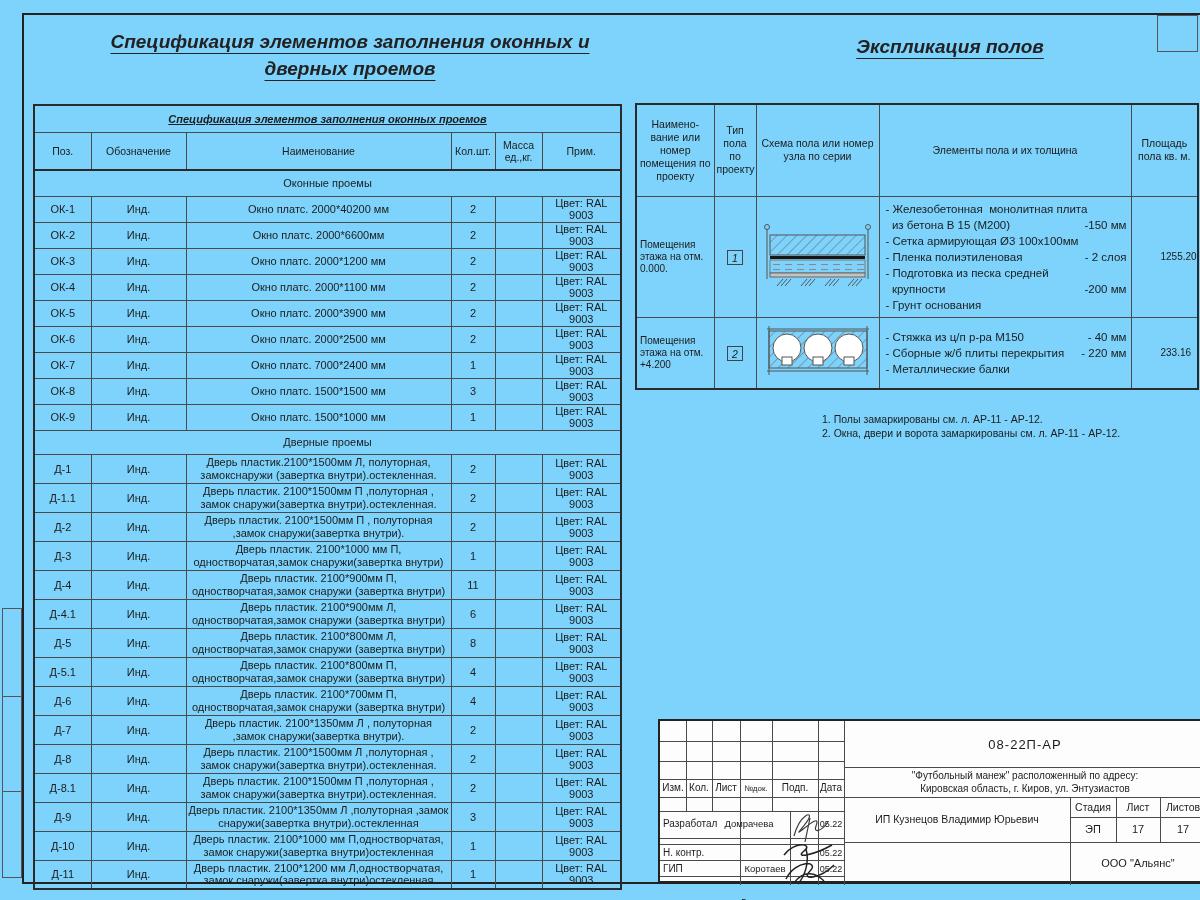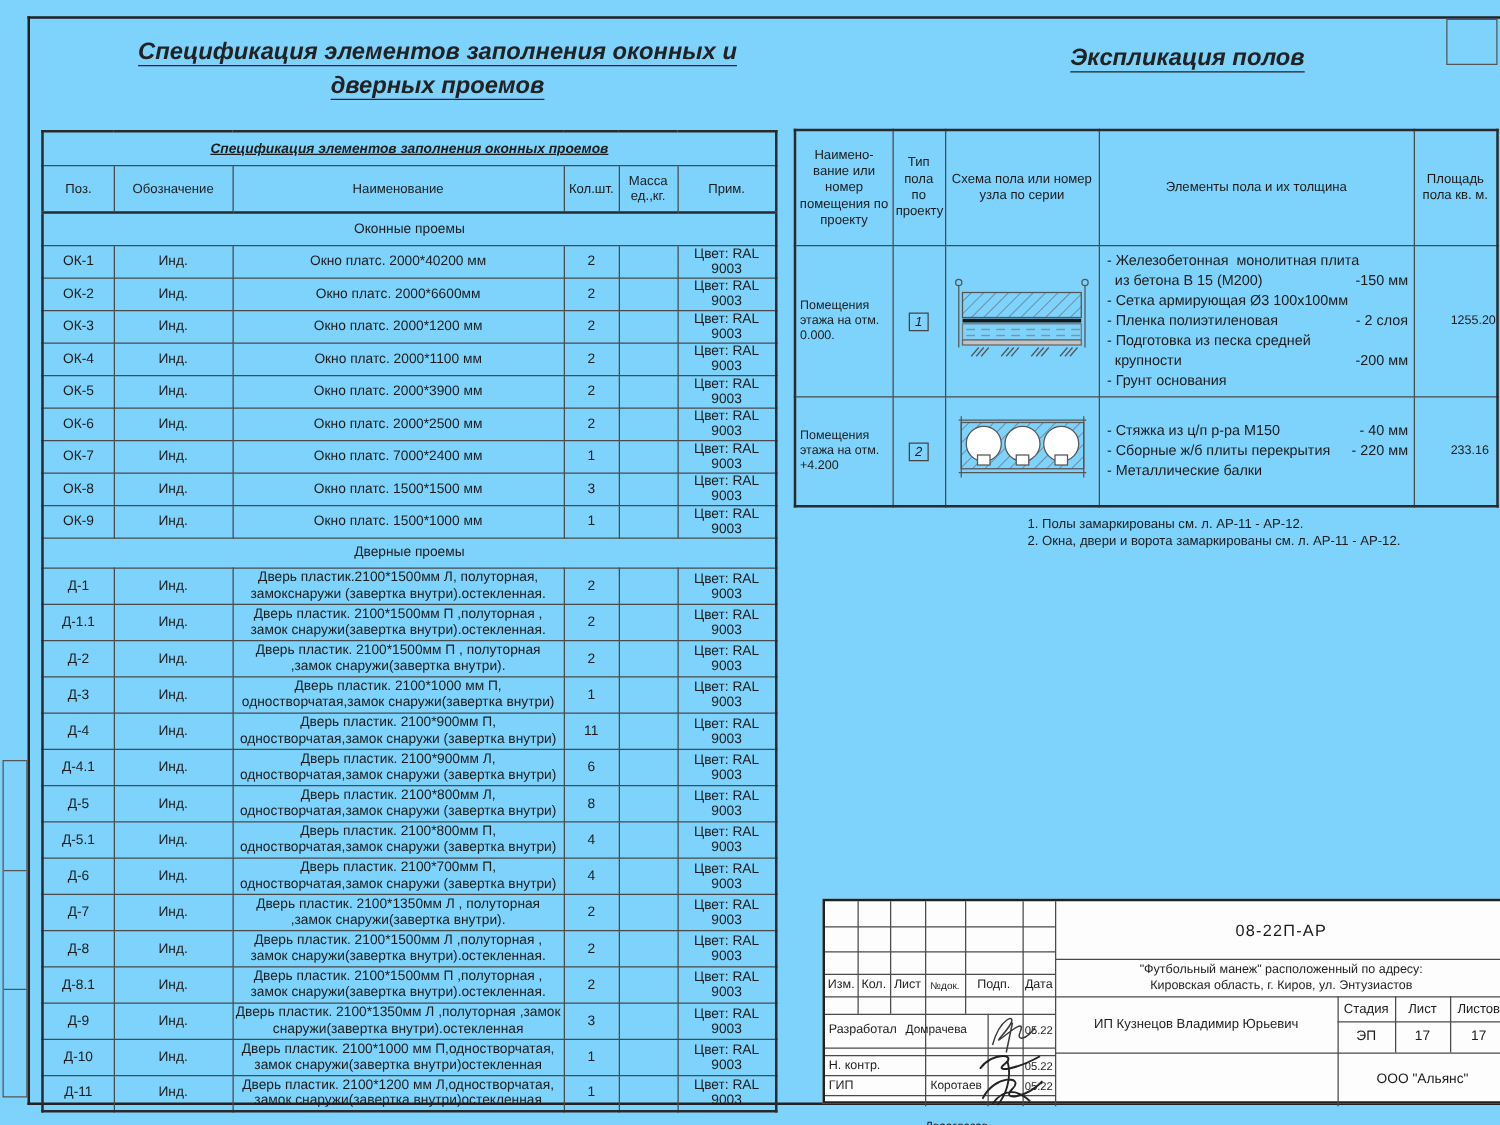--- a/index.html
+++ b/index.html
@@ -408,21 +408,21 @@
             </div>
 
             <div class="el-line">
               <span class="t">- Грунт основания</span>
               <span class="v"></span>
             </div>
 
         </td>
         <td class="area">1255.20</td>
       </tr>
-      <tr style="height:88px;">
+      <tr style="height:72px;">
         <td class="room">Помещения этажа на отм. +4.200</td>
         <td class="ftype">
           <span class="typebox">2</span>
         </td>
         <td class="schema">
           <svg width="112" height="54">
             <line x1="5" y1="5" x2="107" y2="5" stroke="#555"></line>
             <rect x="7" y="7" width="98" height="37" fill="url(#hatch1)" stroke="#555"></rect>
             <g>
               <circle cx="25" cy="24" r="14" fill="#fff" stroke="#555"></circle>

